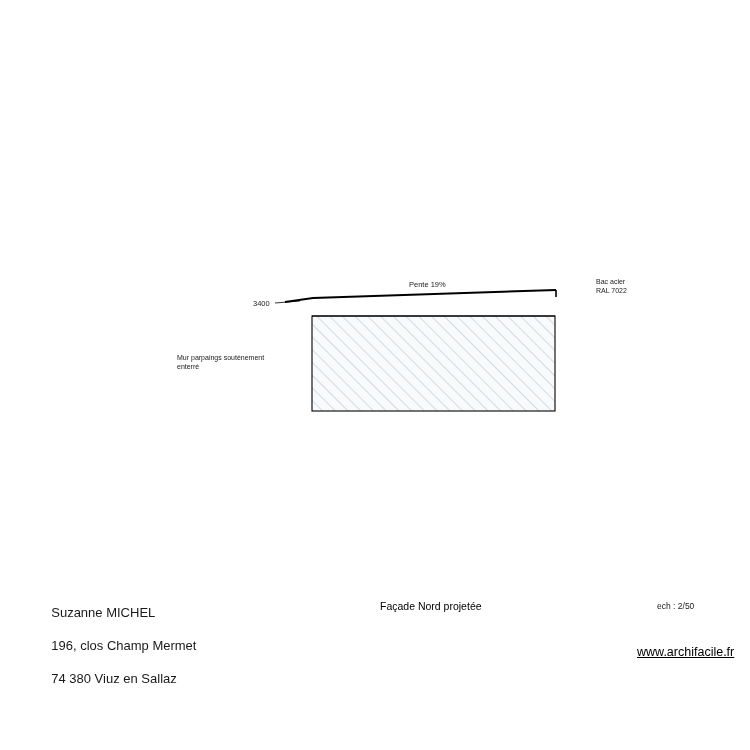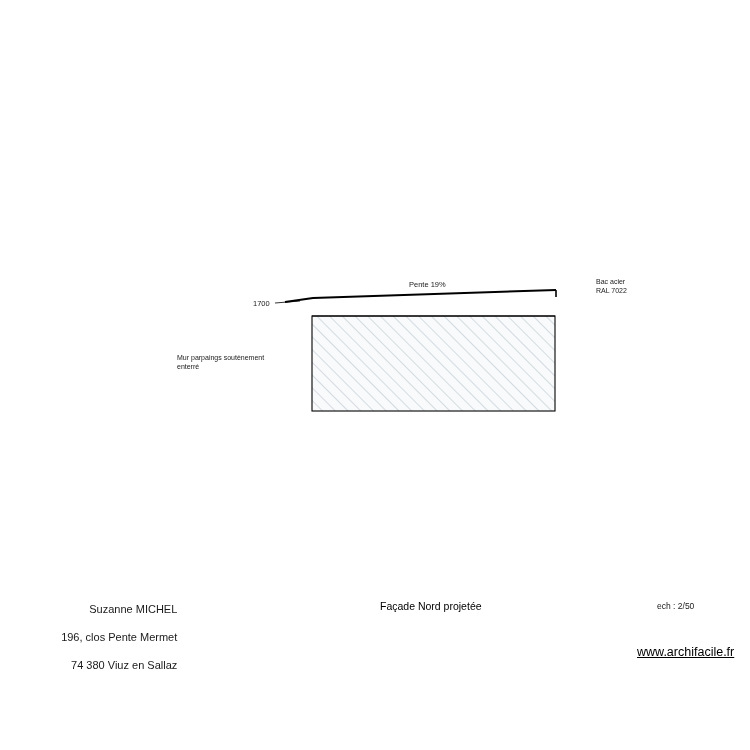--- a/index.html
+++ b/index.html
@@ -49,25 +49,24 @@
     font-size: 7.5px;
   }
   #label-mur {
     left: 177px;
     top: 354px;
     font-size: 7px;
   }
 
   
   #owner-block {
-    left: 55px;
+    left: 44px;
     top: 588px;
-    font-size: 11px;
+    font-size: 13px;
     line-height: 1.28;
-    text-align: right;
   }
   #drawing-title {
     left: 380px;
     top: 600px;
     font-size: 10.5px;
     color: #000;
   }
   #scale-label {
     left: 657px;
     top: 601px;
@@ -102,27 +101,27 @@
 
   <line x1="556" y1="290" x2="556" y2="297" stroke="#000000" stroke-width="1.6"></line>
 
   <line x1="275" y1="303" x2="300" y2="301" stroke="#000000" stroke-width="0.8"></line>
 </svg>
 
 <div class="lbl" id="label-pente">Pente 19%</div>
 
 <div class="lbl" id="label-bac-acier"><span>Bac acier</span><br><span>RAL 7022</span></div>
 
-<div class="lbl" id="label-hauteur">1700</div>
+<div class="lbl" id="label-hauteur">3400</div>
 
 <div class="lbl" id="label-mur"><span>Mur parpaings soutènement</span><br><span>enterré</span></div>
 
 <div class="lbl" id="owner-block">
   <span>Suzanne MICHEL</span><br>
-  <span>196, clos Pente Mermet</span><br>
+  <span>196, clos Champ Mermet</span><br>
   <span>74 380 Viuz en Sallaz</span>
 </div>
 
 <div class="lbl" id="drawing-title">Façade Nord projetée</div>
 
 <div class="lbl" id="scale-label">ech : 2/50</div>
 
 <div class="lbl" id="site-url">www.archifacile.fr</div>
 
 </body></html>

